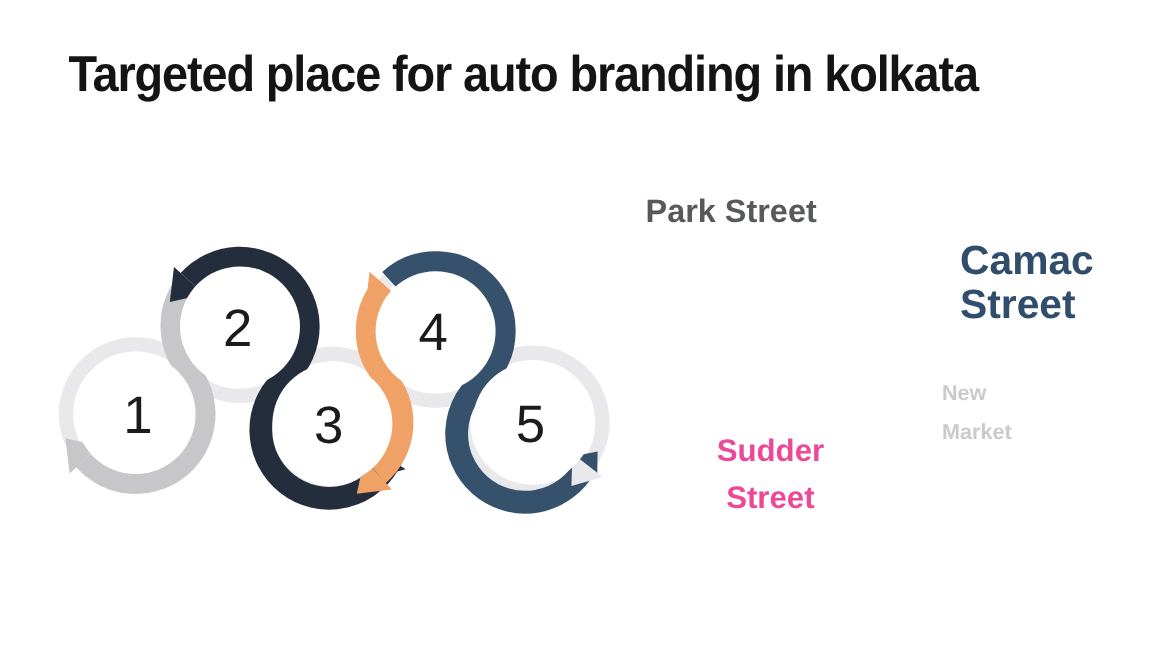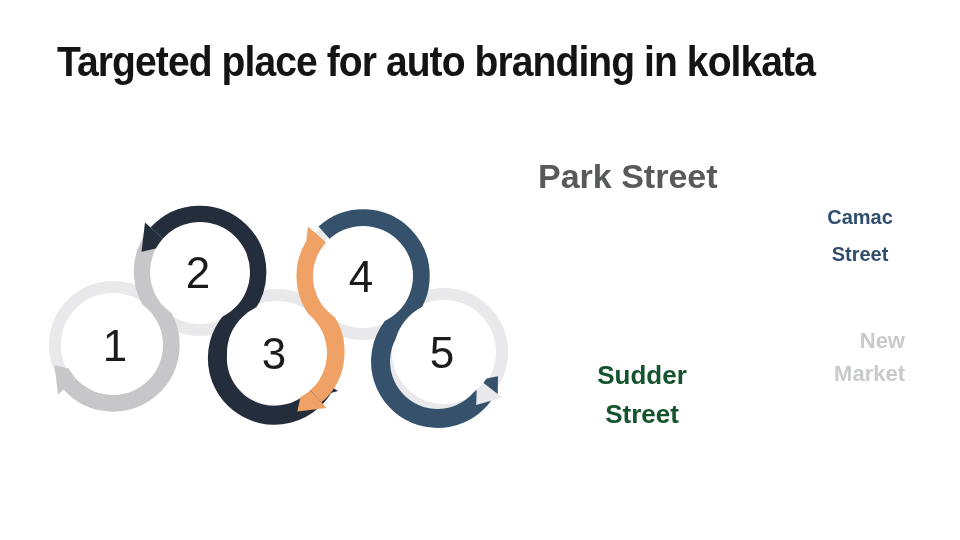--- a/index.html
+++ b/index.html
@@ -15,25 +15,25 @@
     transform:scaleX(.93);transform-origin:left top;
   }
   .diagram-svg{position:absolute;left:0;top:0;}
   .num{
     font-family:"Liberation Sans",sans-serif;
     font-size:44px;font-weight:400;fill:#1b1b1b;
   }
   .place-label{
     position:absolute;font-weight:700;white-space:pre-line;
   }
-  .lbl-park  {left:538px;top:160px;width:200px;text-align:left;  font-size:34px;line-height:33px;color:#58595b;}
+  .lbl-park  {left:538px;top:160px;width:200px;text-align:left;  font-size:27px;line-height:33px;color:#58595b;}
   .lbl-chow  {left:540px;top:253px;width:210px;text-align:right; font-size:27px;line-height:36px;color:#2a3442;}
-  .lbl-camac {left:800px;top:199px;width:120px;text-align:center;font-size:20px;line-height:37px;color:#304d6b;}
-  .lbl-new   {left:785px;top:324px;width:120px;text-align:right; font-size:22px;line-height:33px;color:#c9cacc;}
-  .lbl-sudder{left:582px;top:356px;width:120px;text-align:center;font-size:26px;line-height:39px;color:#14532d;}
+  .lbl-camac {left:800px;top:199px;width:120px;font-size:34px;line-height:37px;color:#304d6b;}
+  .lbl-new   {left:785px;top:311px;width:120px;text-align:left; font-size:18px;line-height:33px;color:#c9cacc;}
+  .lbl-sudder{left:582px;top:356px;width:120px;text-align:center;font-size:26px;line-height:39px;color:#ec4899;}
 </style>
 </head>
 <body>
 
 <div class="slide">
 
   <div class="title">Targeted place for auto branding in kolkata</div>
 
   <svg class="diagram-svg" width="960" height="540" viewBox="0 0 960 540">
 

